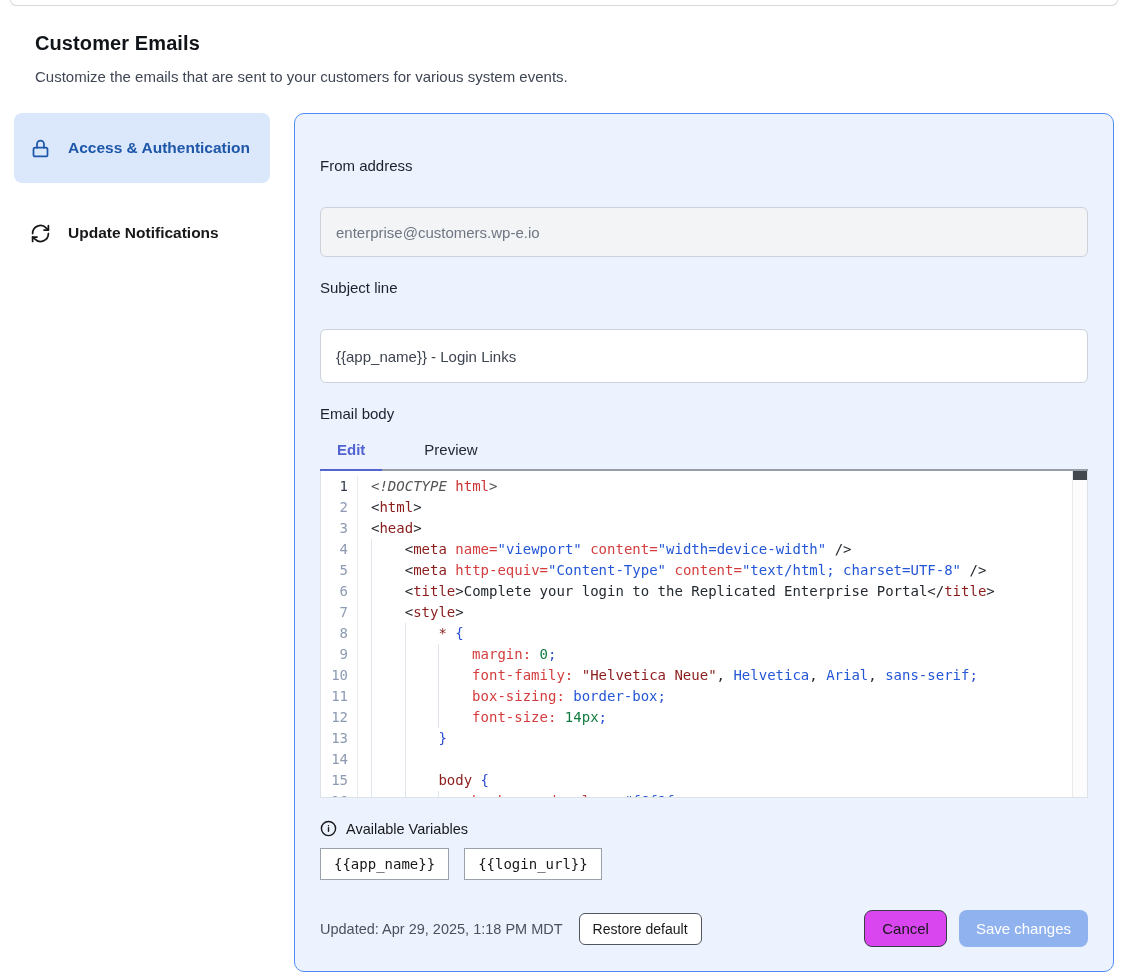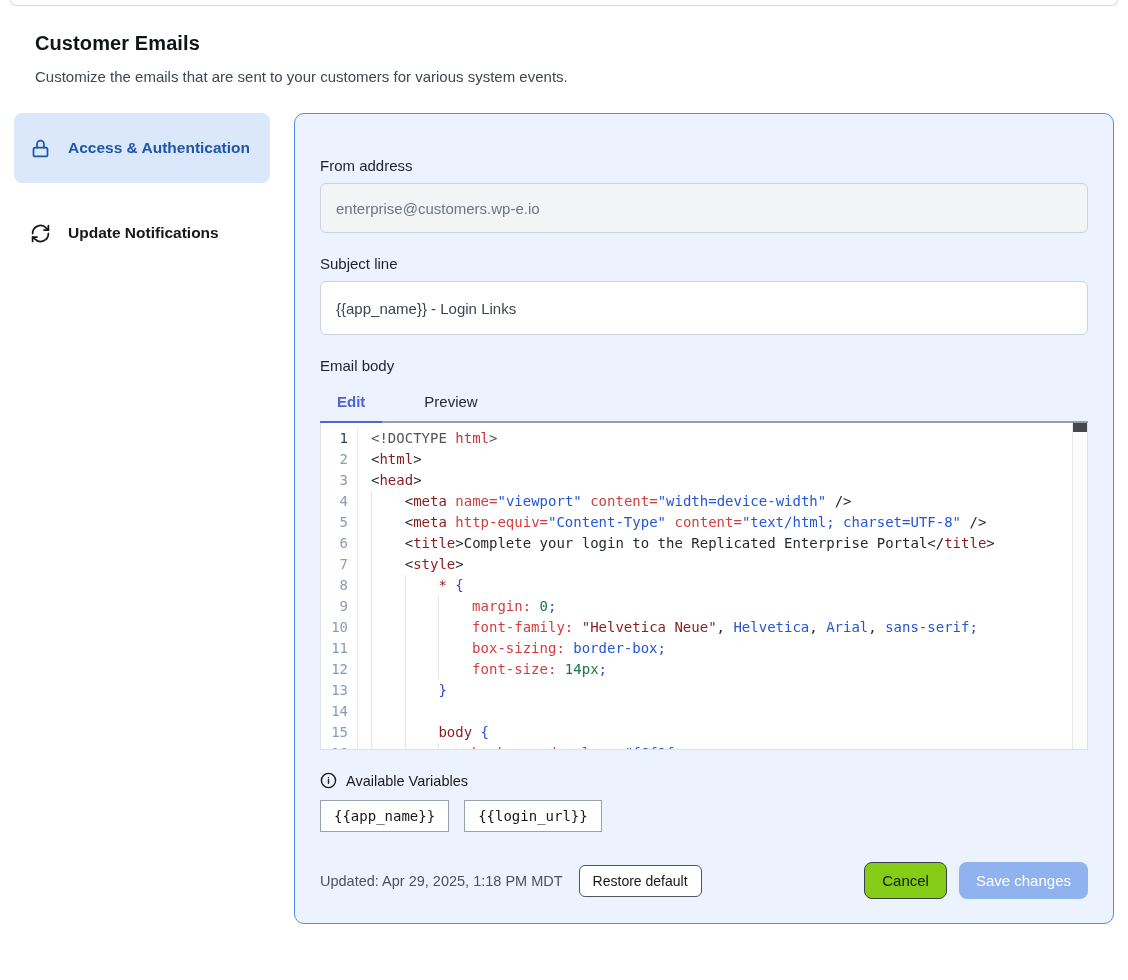--- a/index.html
+++ b/index.html
@@ -34,42 +34,42 @@
   .ph-icon { margin-top: 8px; display: inline-flex; }
   .ph-title { font-size: 17px; font-weight: 700; color: #232936; }
   .ph-sub { margin-top: 5px; font-size: 15px; color: #6a7280; }
   .collapse-btn { margin-left: auto; margin-top: 8px; background: transparent; border: none;
                   cursor: pointer; display: inline-flex; padding: 4px; }
 
   .field-label { display: block; font-size: 15px; color: #1c222c; margin: 22px 0 9px; }
   .field-label.first { margin-top: 19px; }
   .text-input { width: 100%; height: 50px; padding: 0 15px; font-size: 15px;
                 border: 1px solid #cdd2da; border-radius: 6px;
-                font-family: "Liberation Sans", sans-serif; }
+                font-family: "Liberation Sans", sans-serif; margin-top: 24px; }
   .text-input.gray { background: #f3f4f6; color: #6e7683; }
   .text-input.white { background: #ffffff; color: #3d4450; height: 54px; }
 
   
   .tabbar { margin-top: 9px; display: flex; border-bottom: 2px solid #979ea8; gap: 25px; }
   .tab { padding: 10px 17px 11px; font-size: 15px; color: #232936; cursor: pointer;
          border-bottom: 2px solid transparent; margin-bottom: -2px; }
   .tab.active { color: #5263d2; font-weight: 700; border-bottom-color: #5263d2; }
 
   
   .editor { position: relative; height: 327px; background: #ffffff; overflow: hidden;
             border: 1px solid #dde2e9; border-top: none;
             font-family: "DejaVu Sans Mono", monospace; font-size: 14px; line-height: 21px; }
   .code-lines { padding-top: 5px; }
   .code-line { display: flex; height: 21px; }
   .gutter-num { flex: none; width: 37px; padding-right: 9px; text-align: right;
                 color: #8d9ab3; border-right: 1px solid #e7eaef; }
   .code-line.active .gutter-num { color: #343c4c; }
   .code-content { display: flex; padding-left: 13px; white-space: pre; }
   .iu { flex: none; width: 4ch; border-left: 1px solid #e0e4eb; }
-  .t-meta  { color: #555555; }
+  .t-meta  { color: #555555; font-style: italic; }
   .t-red   { color: #cc3333; }
   .t-tag   { color: #8b1c1c; }
   .t-attr  { color: #d43d3d; }
   .t-prop  { color: #d43d3d; }
   .t-str   { color: #2457d6; }
   .t-val   { color: #2457d6; }
   .t-num   { color: #0f7b3f; }
   .t-brace { color: #2d4fd2; }
   .t-plain { color: #24292f; }
   .vscroll { position: absolute; top: 0; right: 0; bottom: 0; width: 15px;
@@ -84,21 +84,21 @@
           background: #ffffff; border: 1px solid #9aa1ab; border-radius: 0;
           padding: 7px 13px; cursor: pointer; }
 
   
   .panel-footer { margin-top: 30px; display: flex; align-items: center; }
   .updated { font-size: 14.5px; color: #4c525c; }
   .btn { cursor: pointer; font-family: "Liberation Sans", sans-serif; }
   .btn-restore { margin-left: 16px; padding: 7px 13px; font-size: 14px; color: #18181b;
                  background: #ffffff; border: 1px solid #52565c; border-radius: 6px; }
   .btn-cancel { margin-left: auto; padding: 9px 17px; font-size: 15px; color: #18181b;
-                background: #84cc16; border: 1px solid #3a3f46; border-radius: 8px; }
+                background: #d946ef; border: 1px solid #3a3f46; border-radius: 8px; }
   .btn-save { margin-left: 12px; padding: 10px 17px; font-size: 15px; color: #ffffff;
               background: #90b3f0; border: none; border-radius: 8px; }
   svg { display: block; }
 </style>
 </head>
 <body>
 
 <div class="top-card-edge"></div>
 
 <header class="page-header">

